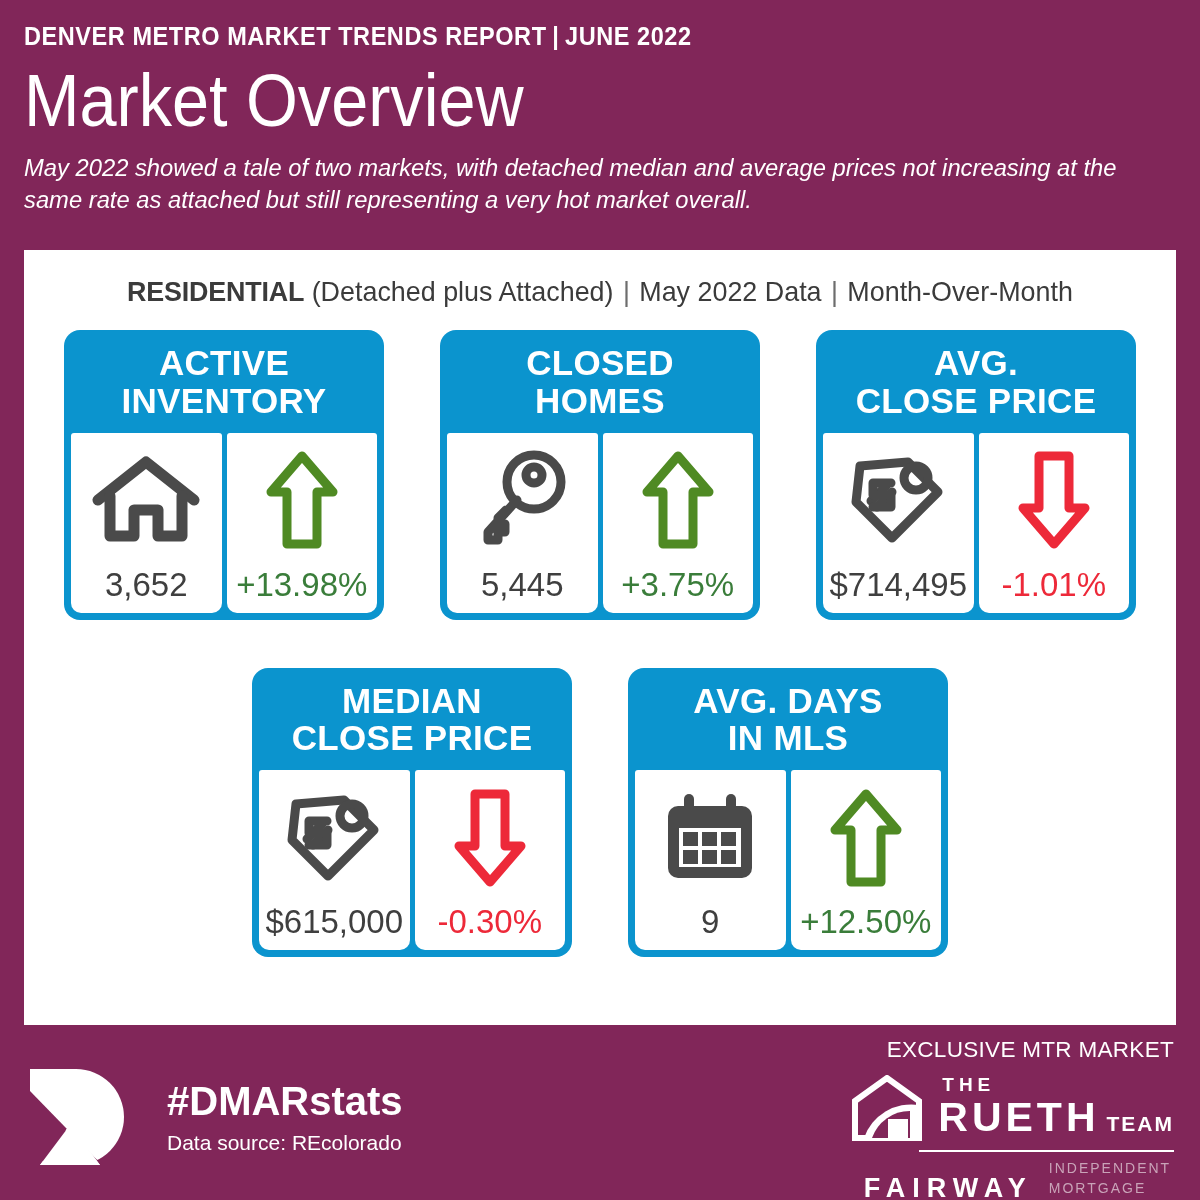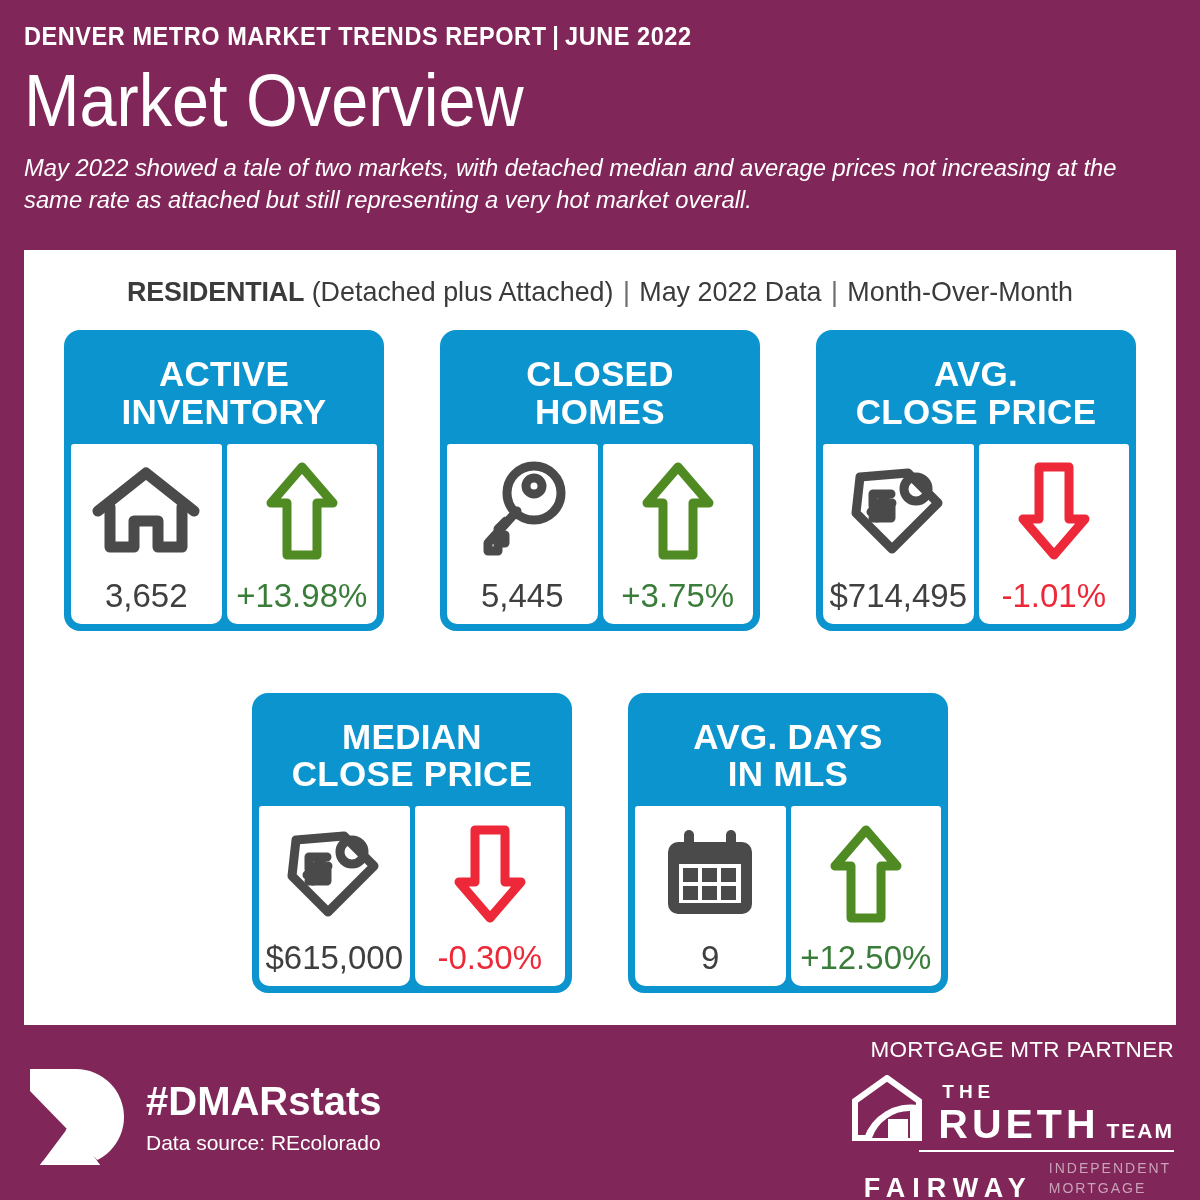--- a/index.html
+++ b/index.html
@@ -59,39 +59,39 @@
     font-size:28px;
     color:#3b3b3b;
     white-space:nowrap;
     transform:scaleX(0.96);
   }
   .panel-head .strong{font-weight:bold;letter-spacing:-0.2px;}
   .panel-head .sep{color:#6d6d6d;padding:0 2px;}
 
   .rows{margin-top:22px;}
   .row{display:flex;justify-content:center;gap:56px;}
-  .row.row2{margin-top:62px;}
+  .row.row2{margin-top:48px;}
 
   
   .card{
     width:320px;
     background:#0b94ce;
     border-radius:16px;
     padding:0;
     box-sizing:border-box;
     display:flex;
     flex-direction:column;
   }
   .card-title{
     color:#ffffff;
     font-size:35px;
     font-weight:bold;
     text-align:center;
     line-height:1.08;
-    padding:25px 10px 13px 10px;
+    padding:14px 10px 13px 10px;
     letter-spacing:0.3px;
   }
   .card-body{
     display:flex;
     margin:0 7px 7px 7px;
     gap:5px;
     height:180px;
   }
   .cell{
     flex:1;
@@ -123,38 +123,38 @@
   .cell .val.down{color:#ed2939;}
 
   
   .footer{
     position:absolute;
     left:0;top:1025px;
     width:1200px;height:175px;
   }
   .f-left{
     position:absolute;left:24px;top:36px;
-    display:flex;align-items:center;gap:10px;
+    display:flex;align-items:center;gap:31px;
   }
   .dmar-logo{width:112px;height:112px;}
   .f-left-text .hash{
     color:#ffffff;font-size:40px;font-weight:bold;line-height:1;
   }
   .f-left-text .src{
     color:#ffffff;font-size:21px;margin-top:11px;line-height:1;
   }
   .f-right{
     position:absolute;right:26px;top:12px;
     text-align:right;
   }
   .mtr{
     color:#ffffff;font-size:22.5px;letter-spacing:0.3px;white-space:nowrap;
   }
   .rueth{margin-top:12px;display:flex;flex-direction:column;align-items:flex-end;}
-  .rueth-top{display:flex;align-items:flex-end;gap:14px;}
+  .rueth-top{display:flex;align-items:flex-start;gap:14px;}
   .rueth-words{display:flex;flex-direction:column;align-items:flex-start;line-height:1;}
   .rueth-the{
     color:#ffffff;font-size:19px;font-weight:bold;letter-spacing:5px;
     margin-left:4px;margin-bottom:3px;
   }
   .rueth-main{
     color:#ffffff;font-size:41px;font-weight:bold;letter-spacing:4px;
     display:flex;align-items:baseline;
   }
   .rueth-team{
@@ -376,21 +376,21 @@
         <path d="M46 64 L76 104 L16 104 Z" fill="#ffffff"></path>
       </svg>
     </div>
     <div class="f-left-text">
       <div class="hash">#DMARstats</div>
       <div class="src">Data source: REcolorado</div>
     </div>
   </div>
 
   <div class="f-right">
-    <div class="mtr">MORTGAGE MTR PARTNER</div>
+    <div class="mtr">EXCLUSIVE MTR MARKET</div>
     <div class="rueth">
       <div class="rueth-top">
         <div>
           <svg width="74" height="66" viewBox="0 0 74 66" aria-hidden="true">
             <path d="M5 26 L37 3 L69 26 L69 63 L5 63 Z" fill="none" stroke="#ffffff" stroke-width="6"></path>
             <path d="M14 63 A50 50 0 0 1 69 30 L69 63 Z" fill="#ffffff"></path>
             <path d="M22 63 A40 40 0 0 1 60 36 L60 63 Z" fill="#812659"></path>
             <path d="M38 63 L38 44 L58 44 L58 63 Z" fill="#ffffff"></path>
           </svg>
         </div>

